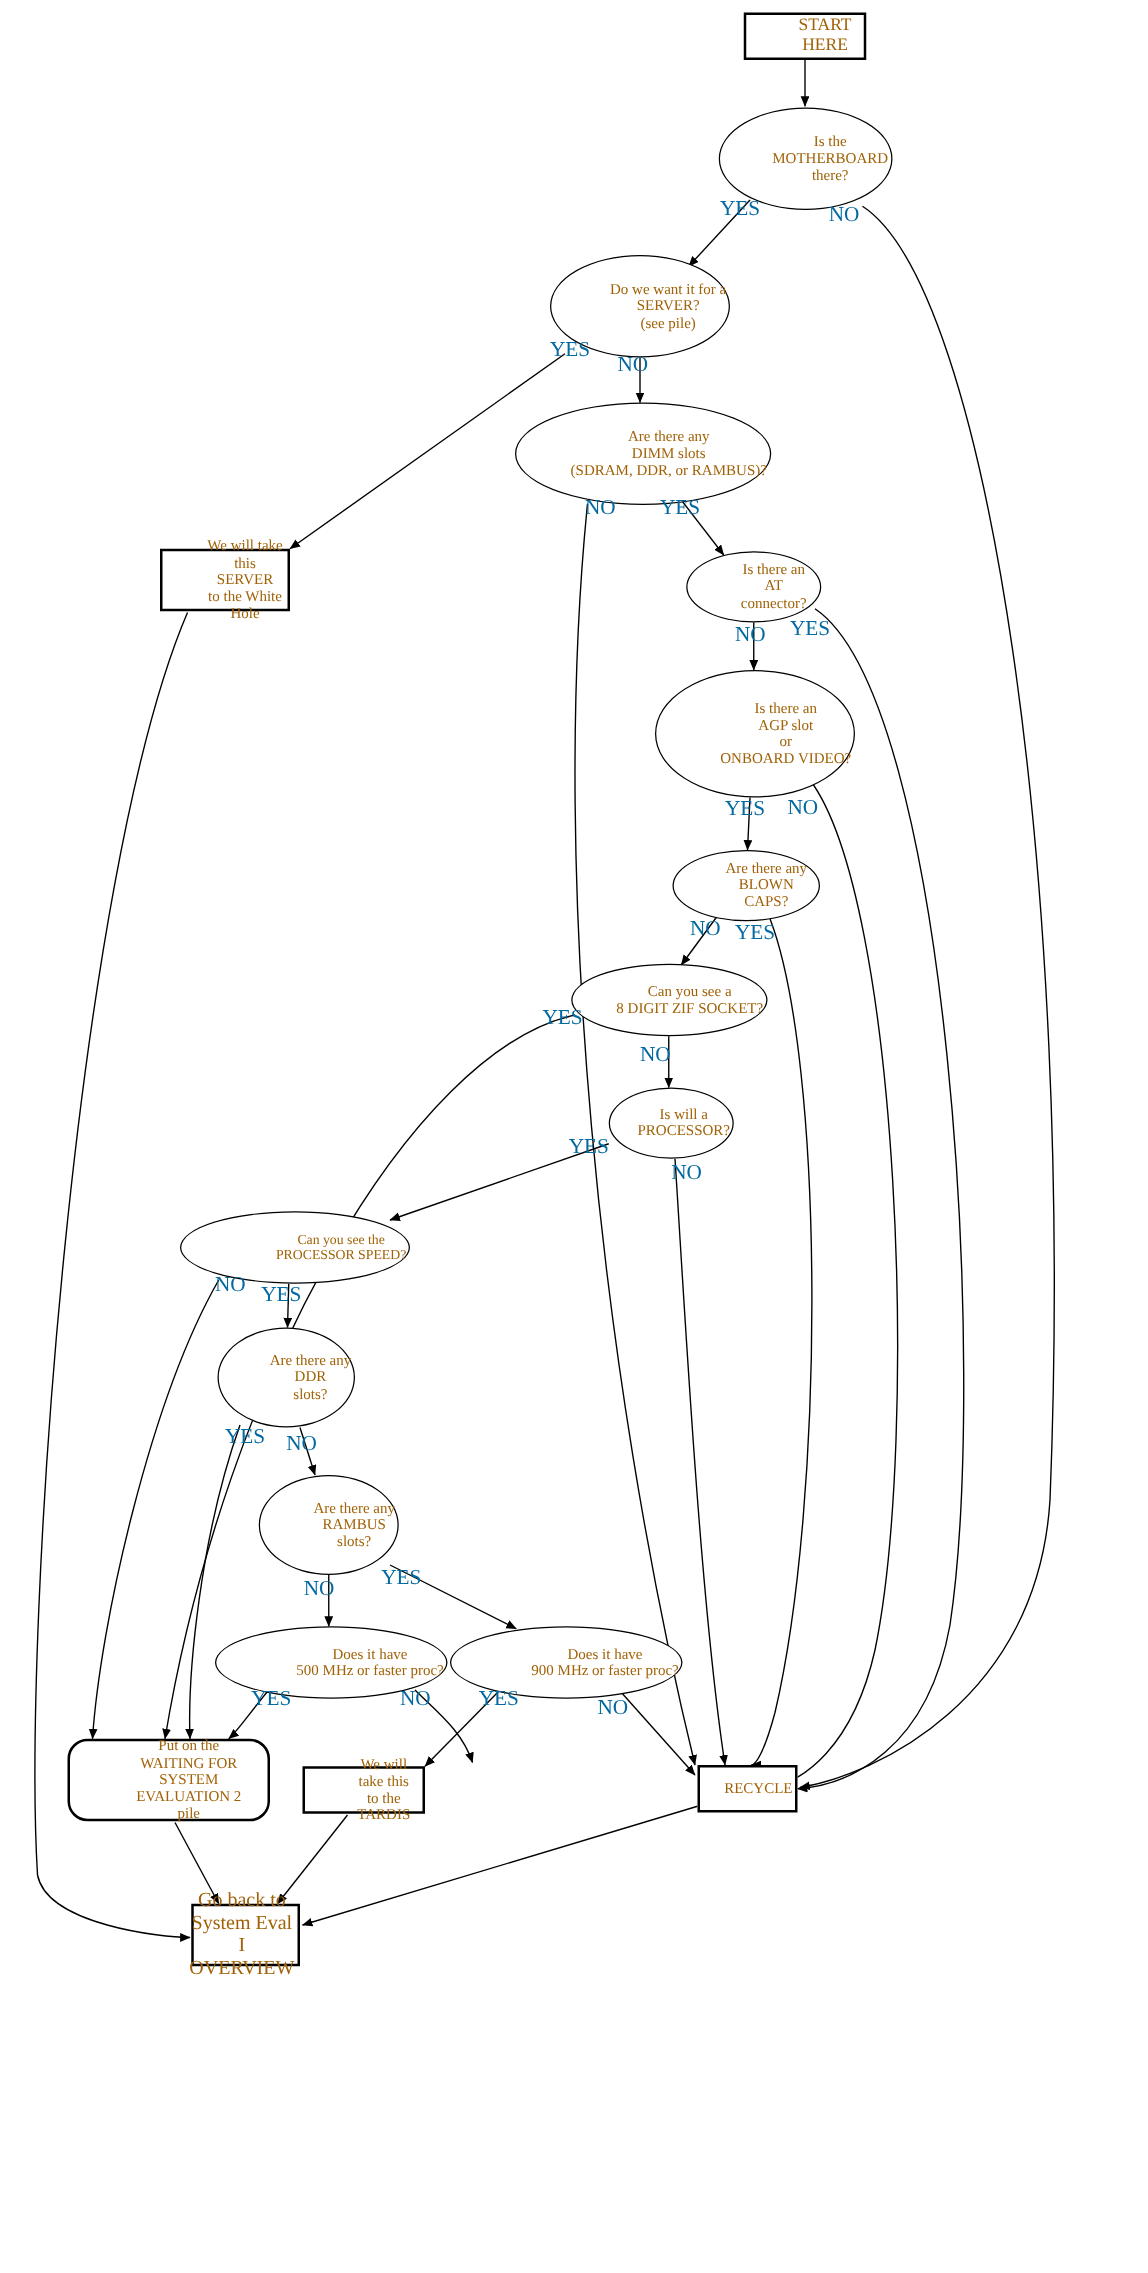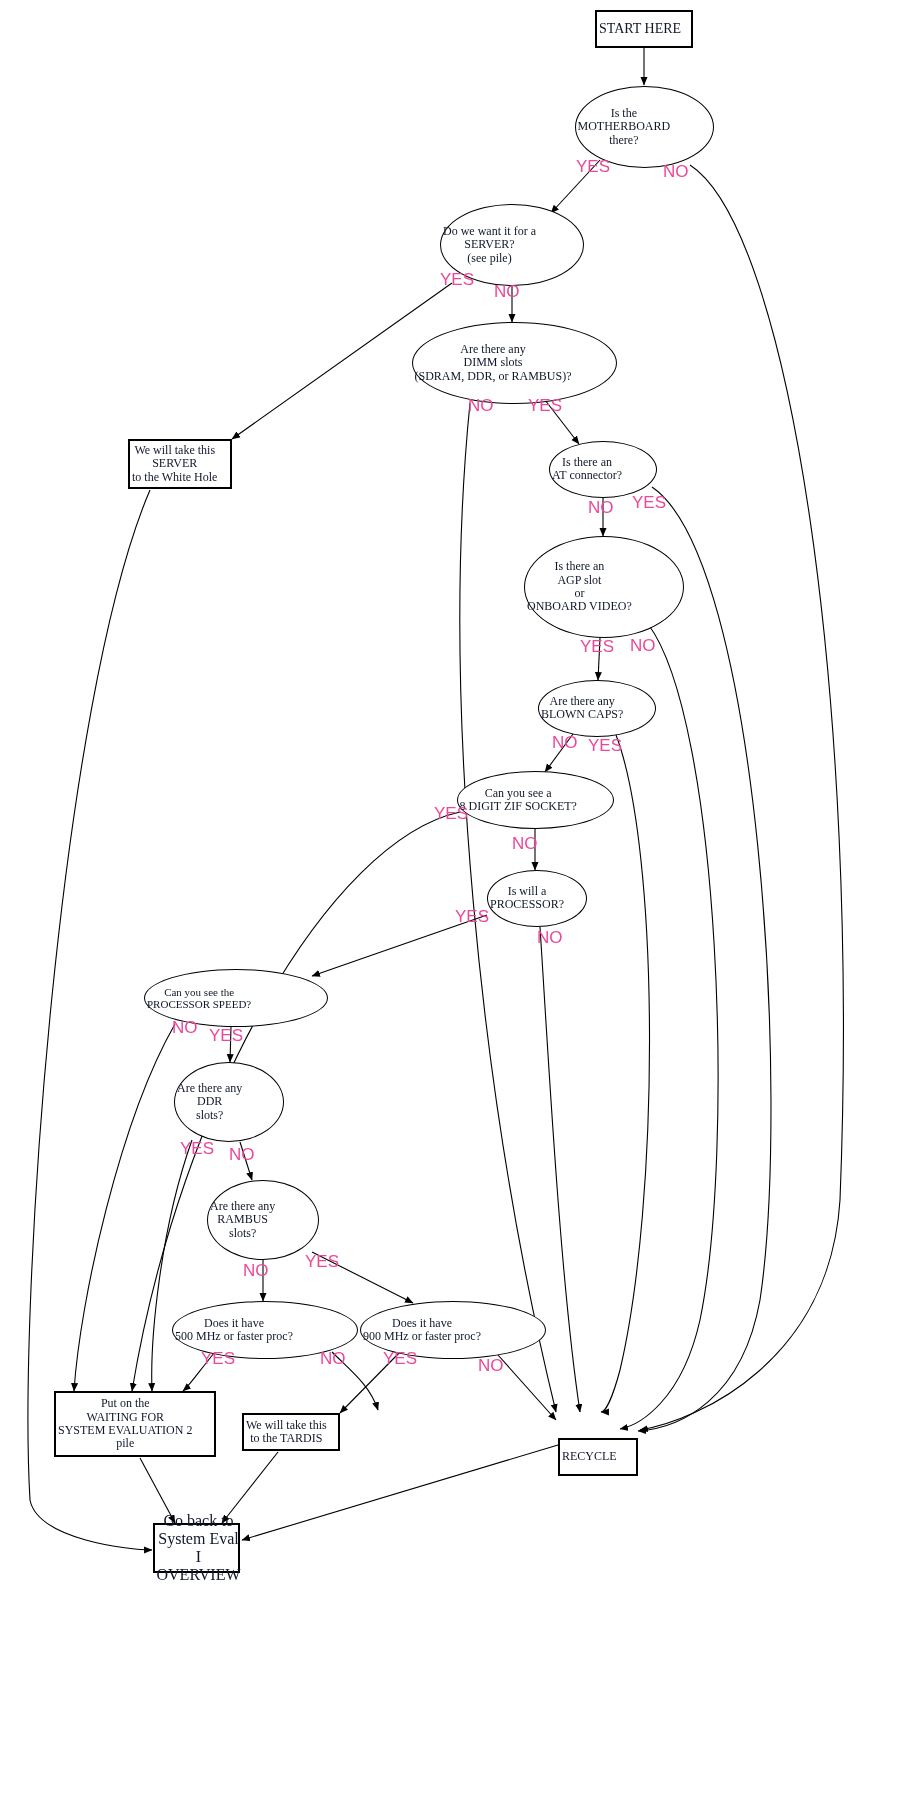--- a/index.html
+++ b/index.html
@@ -20,41 +20,42 @@
     left: 0;
     top: 0;
     width: 918px;
     height: 1818px;
   }
   .node {
     position: absolute;
     box-sizing: border-box;
     display: flex;
     align-items: center;
-    justify-content: flex-start;
+    justify-content: flex-end;
     text-align: center;
-    color: #0f172a;
+    color: #a16207;
     line-height: 1.12;
     z-index: 3;
+    padding-left: 32px;
   }
   .node.ellipse {
     border: 1.1px solid #000;
     border-radius: 50%;
     background: #ffffff;
   }
   .node.box {
     border: 2.4px solid #000;
     background: #ffffff;
     border-radius: 0;
   }
   .node .txt { padding: 0 2px; white-space: pre-line; }
   .elabel {
     position: absolute;
-    color: #ec4899;
-    font-family: Liberation Sans, sans-serif;
+    color: #0369a1;
+    font-family: Liberation Serif, serif;
     z-index: 4;
     white-space: nowrap;
     background: transparent;
   }
 </style>
 </head>
 <body>
 
 <div id="canvas">
   <svg id="edges" viewBox="0 0 918 1818">
@@ -158,31 +159,31 @@
       </div>
       <div class="node ellipse" style="left: 360px; top: 1301px; width: 186px; height: 58px; font-size: 12px;">
         <span class="txt">Does it have
 900 MHz or faster proc?</span>
       </div>
       <div class="node box" style="left: 128px; top: 439px; width: 104px; height: 50px; font-size: 12px;">
         <span class="txt">We will take this
 SERVER
 to the White Hole</span>
       </div>
-      <div class="node box" style="left: 54px; top: 1391px; width: 162px; height: 66px; font-size: 12px;">
+      <div class="node box" style="left: 54px; top: 1391px; width: 162px; height: 66px; font-size: 12px; border-radius: 16px;">
         <span class="txt">Put on the
 WAITING FOR
 SYSTEM EVALUATION 2
 pile</span>
       </div>
       <div class="node box" style="left: 242px; top: 1413px; width: 98px; height: 38px; font-size: 12px;">
         <span class="txt">We will take this
 to the TARDIS</span>
       </div>
-      <div class="node box" style="left: 558px; top: 1412px; width: 80px; height: 38px; font-size: 12px; margin-top: 26px;">
+      <div class="node box" style="left: 558px; top: 1412px; width: 80px; height: 38px; font-size: 12px;">
         <span class="txt">RECYCLE</span>
       </div>
       <div class="node box" style="left: 152.5px; top: 1523px; width: 87px; height: 50px; font-size: 16px;">
         <span class="txt">Go back to
 System Eval I
 OVERVIEW</span>
       </div>
     </div>
   <div id="label-layer">
       <div class="elabel" style="left: 576px; top: 157px; font-size: 17px;">YES</div>

